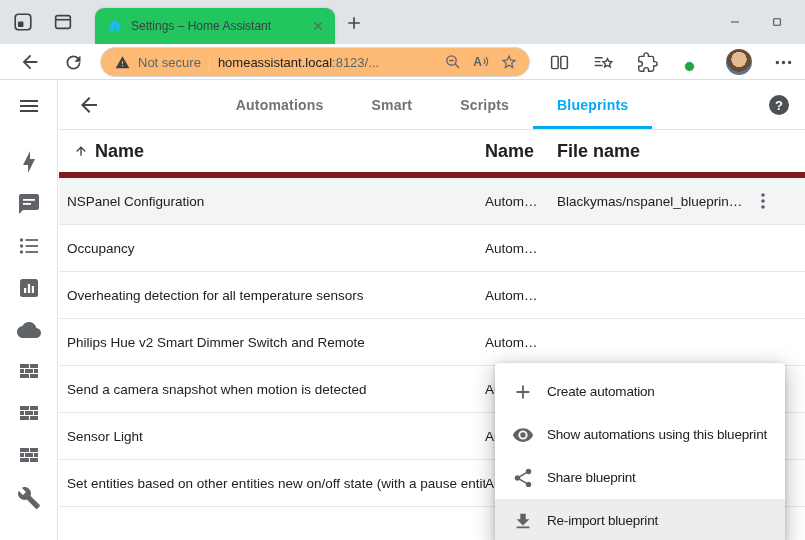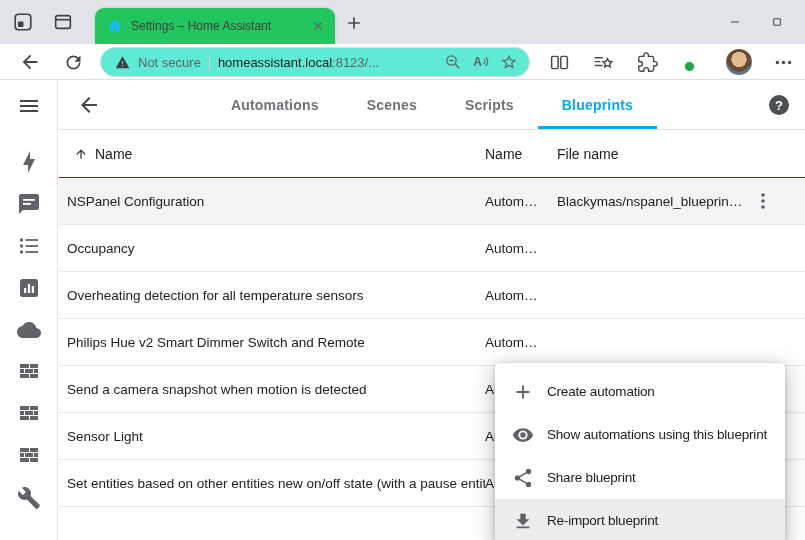--- a/index.html
+++ b/index.html
@@ -21,21 +21,21 @@
   .tab-title { flex:1; font-size:12px; color:#3c4043; white-space:nowrap; overflow:hidden; text-overflow:ellipsis; }
   .tab-close { width:18px; height:18px; border:none; background:none; color:#5f6368; padding:2px; border-radius:4px; }
   .newtab { position:absolute; left:344px; top:13px; width:20px; height:20px; border:none; background:none; color:#45494d; }
   .winbtn { position:absolute; top:0; width:40px; height:44px; border:none; background:none; color:#4a4d51;
             display:flex; align-items:center; justify-content:center; }
 
   
   .toolbar { position:absolute; top:44px; left:0; right:0; height:36px; background:#fff; border-bottom:1px solid #dcdfe3; }
   .nav-btn { position:absolute; top:6px; width:24px; height:24px; border:none; background:none; color:#44474b; padding:1px; }
   .omnibox {
-    position:absolute; left:100px; top:3px; width:430px; height:30px; background:#5eead4;
+    position:absolute; left:100px; top:3px; width:430px; height:30px; background:#fdba74;
     border:1px solid #d5d8dc; border-radius:15px; display:flex; align-items:center; padding:0 10px 0 14px; gap:8px;
   }
   .sec-label { font-size:13px; color:#5f6368; white-space:nowrap; }
   .om-div { width:1px; height:15px; background:#d0d3d8; }
   .url { font-size:13px; white-space:nowrap; overflow:hidden; }
   .url .host { color:#202124; }
   .url .path { color:#5f6368; }
   .om-spacer { flex:1; }
   .om-btn { width:20px; height:20px; border:none; background:none; color:#5f6368; padding:0; display:flex; align-items:center; justify-content:center; }
   .read-aloud { font-size:12px; font-weight:bold; color:#5f6368; display:flex; align-items:flex-start; gap:1px; }
@@ -65,21 +65,21 @@
   .help-circle { position:absolute; right:16px; top:15px; width:20px; height:20px; border-radius:50%;
     background:#4c5054; color:#fff; font-size:13px; font-weight:bold; display:flex; align-items:center; justify-content:center;
     border:none; padding:0; }
 
   .search-row { height:55px; border-bottom:1px solid #e3e3e3; display:flex; align-items:center; padding:0 16px; gap:10px; }
   .search-ico { width:20px; height:20px; color:#5f6368; }
   .search-input { flex:1; border:none; outline:none; font-size:15px; font-family:inherit; color:#212121; background:transparent; }
   .search-input::placeholder { color:#80858a; }
 
   .grid-row { display:grid; grid-template-columns:1fr 72px 192px 48px; align-items:center; padding:0 8px; }
-  .thead { height:48px; border-bottom:1px solid #7f1d1d; font-size:14px; font-weight:normal; color:#212121; }
+  .thead { height:48px; border-bottom:6px solid #7f1d1d; font-size:18px; font-weight:bold; color:#212121; }
   .th-name { display:flex; align-items:center; gap:6px; padding-left:6px; background:none; border:none;
     font:inherit; color:inherit; }
   .th { background:none; border:none; font:inherit; color:inherit; text-align:left; }
   .sort-ico { width:16px; height:16px; color:#3c4043; }
   .row { height:47px; border-bottom:1px solid #e7e7e7; font-size:13.5px; color:#212121; }
   .row.selected { background:#f3f4f5; }
   .cell { white-space:nowrap; overflow:hidden; }
   .actions { display:flex; justify-content:flex-start; }
   .kebab { width:24px; height:24px; margin-left:2px; border:none; background:none; color:#55585c; padding:1px; }
 
@@ -336,21 +336,21 @@
       <header class="ha-header">
         <button class="ha-back">
           <span>
             <svg viewBox="0 0 24 24" width="24" height="24" fill="currentColor">
                 <path d="M20 11H7.83l5.59-5.59L12 4l-8 8 8 8 1.41-1.41L7.83 13H20z"></path>
               </svg>
           </span>
         </button>
         <div class="ha-tabs">
           <button class="ha-tab">Automations</button>
-          <button class="ha-tab">Scenes</button>
+          <button class="ha-tab">Smart</button>
           <button class="ha-tab">Scripts</button>
           <button class="ha-tab active">Blueprints</button>
         </div>
         <button class="help-circle">
           <span>?</span>
         </button>
       </header>
 
 
       <div class="grid-row thead">

